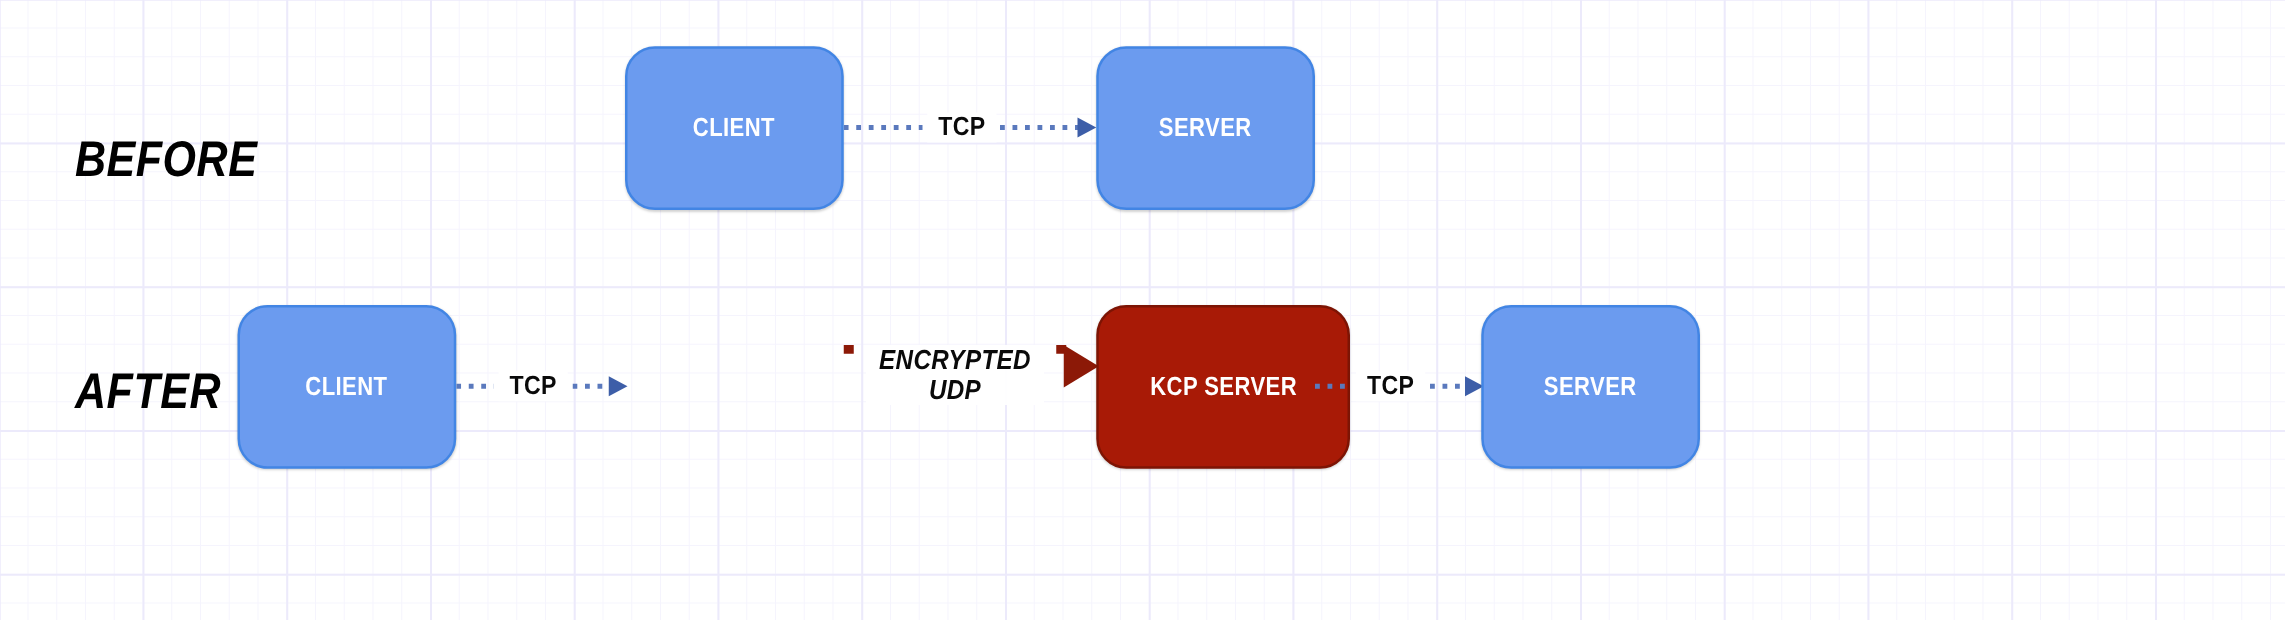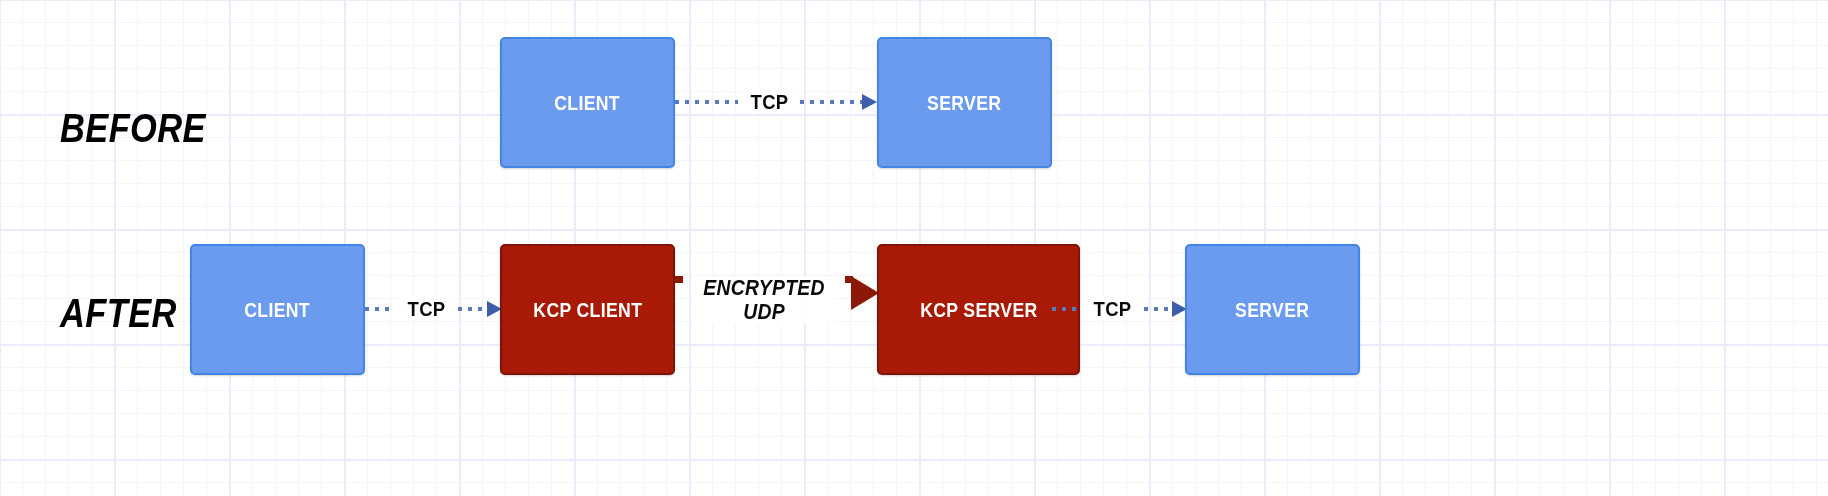--- a/index.html
+++ b/index.html
@@ -48,21 +48,21 @@
     white-space: nowrap;
     line-height: 1;
   }
 
   
   .node {
     position: absolute;
     display: flex;
     align-items: center;
     justify-content: center;
-    border-radius: 5px;
+    border-radius: 24px;
     box-sizing: border-box;
     box-shadow: 0 1px 2px rgba(0,0,0,0.18);
   }
   .node .node-label {
     color: #ffffff;
     font-family: "Liberation Sans Narrow", "Liberation Sans", sans-serif;
     font-weight: bold;
     font-size: 21px;
     letter-spacing: 0.4px;
     transform: scaleX(0.84);
@@ -181,23 +181,20 @@
     <span class="node-label">CLIENT</span>
   </div>
 
   <div class="conn" style="left:365px; top:294px; width:137px;">
     <span class="dots"></span>
     <span class="conn-text">TCP</span>
     <span class="dots"></span>
     <span class="arrow-head"></span>
   </div>
 
-  <div class="node red" style="left:500px; top:244px; width:175px; height:131px;">
-    <span class="node-label">KCP CLIENT</span>
-  </div>
 
   <div class="conn-thick" style="left:675px; top:276px; width:204px; height:68px;">
     <span class="bar"></span>
     <span class="thick-text">
       <span>ENCRYPTED</span><br>
       <span>UDP</span>
     </span>
     <span class="bar"></span>
     <span class="thick-arrow"></span>
   </div>

